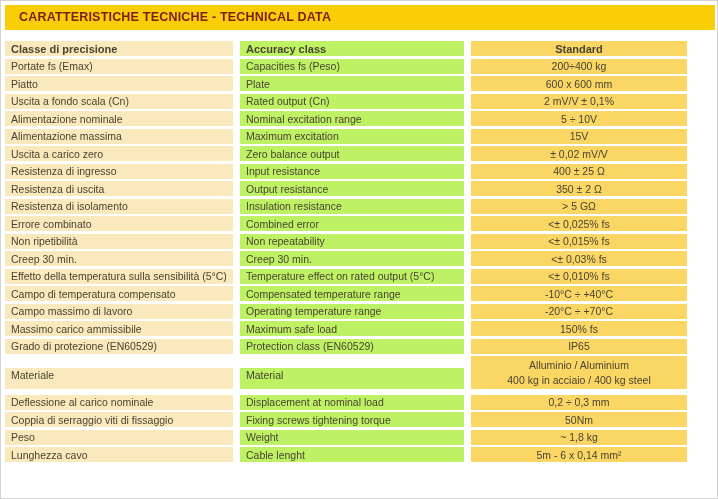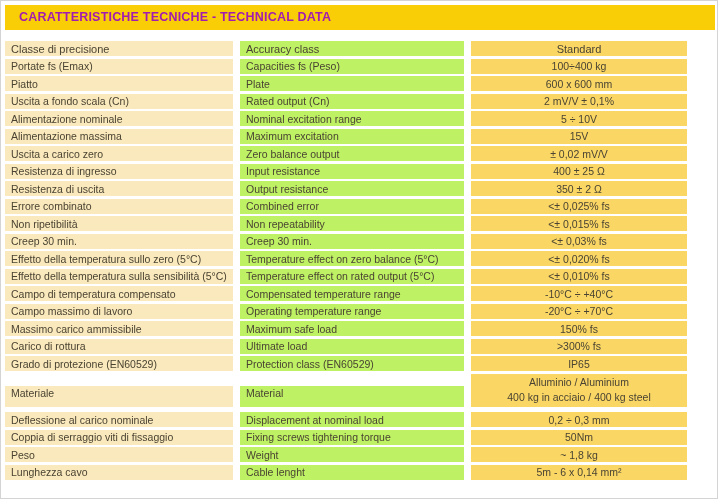--- a/index.html
+++ b/index.html
@@ -9,21 +9,21 @@
     box-sizing:border-box;
     background:#ffffff;
     border:1px solid #d4d4d4;
     font-family:"Liberation Sans", sans-serif;
     overflow:hidden;
   }
   .titlebar {
     position:absolute; left:4px; top:4px; width:710px; height:25px;
     box-sizing:border-box;
     background:#F9CE07;
-    color:#a21caf;
+    color:#7f1d1d;
     font-size:12.5px; font-weight:bold;
     line-height:25px;
     padding-left:14px;
     letter-spacing:0.2px;
     white-space:nowrap;
   }
   .table {
     position:absolute; left:4px; top:40px; width:710px;
     display:flex; flex-direction:column;
     row-gap:2.5px;
@@ -36,21 +36,21 @@
   .cell {
     box-sizing:border-box;
     display:flex; align-items:center;
     font-size:10.5px;
     color:#4A4333;
     overflow:hidden; white-space:nowrap;
   }
   .cell.it  { width:228px; background:#FAE9BC; padding:0 6px; }
   .cell.en  { width:224px; background:#bef264; padding:0 6px; }
   .cell.val { width:216px; background:#FAD765; justify-content:center; text-align:center; }
-  .row.hdr .cell { font-weight:normal; font-size:11px; }
+  .row.hdr .cell { font-weight:bold; font-size:11px; }
   .row.tall .cell.it, .row.tall .cell.en { align-items:flex-start; padding-top:1px;margin-top:12px; }
   .row.tall .cell.val {
     flex-direction:column; justify-content:center;
     line-height:15px;
   }
 </style>
 </head>
 <body>
 
 <div class="canvas">
@@ -61,21 +61,21 @@
 
     <div class="row hdr">
       <div class="cell it">Classe di precisione</div>
       <div class="cell en">Accuracy class</div>
       <div class="cell val">Standard</div>
     </div>
 
     <div class="row">
       <div class="cell it">Portate fs (Emax)</div>
       <div class="cell en">Capacities fs (Peso)</div>
-      <div class="cell val">100÷400 kg</div>
+      <div class="cell val">200÷400 kg</div>
     </div>
 
     <div class="row">
       <div class="cell it">Piatto</div>
       <div class="cell en">Plate</div>
       <div class="cell val">600 x 600 mm</div>
     </div>
 
     <div class="row">
       <div class="cell it">Uscita a fondo scala (Cn)</div>
@@ -106,44 +106,44 @@
       <div class="cell en">Input resistance</div>
       <div class="cell val">400 ± 25 Ω</div>
     </div>
 
     <div class="row">
       <div class="cell it">Resistenza di uscita</div>
       <div class="cell en">Output resistance</div>
       <div class="cell val">350 ± 2 Ω</div>
     </div>
 
+    <div class="row">
+      <div class="cell it">Resistenza di isolamento</div>
+      <div class="cell en">Insulation resistance</div>
+      <div class="cell val">&gt; 5 GΩ</div>
+    </div>
 
     <div class="row">
       <div class="cell it">Errore combinato</div>
       <div class="cell en">Combined error</div>
       <div class="cell val">&lt;± 0,025% fs</div>
     </div>
 
     <div class="row">
       <div class="cell it">Non ripetibilità</div>
       <div class="cell en">Non repeatability</div>
       <div class="cell val">&lt;± 0,015% fs</div>
     </div>
 
     <div class="row">
       <div class="cell it">Creep 30 min.</div>
       <div class="cell en">Creep 30 min.</div>
       <div class="cell val">&lt;± 0,03% fs</div>
     </div>
 
-    <div class="row">
-      <div class="cell it">Effetto della temperatura sullo zero (5°C)</div>
-      <div class="cell en">Temperature effect on zero balance (5°C)</div>
-      <div class="cell val">&lt;± 0,020% fs</div>
-    </div>
 
     <div class="row">
       <div class="cell it">Effetto della temperatura sulla sensibilità (5°C)</div>
       <div class="cell en">Temperature effect on rated output (5°C)</div>
       <div class="cell val">&lt;± 0,010% fs</div>
     </div>
 
     <div class="row">
       <div class="cell it">Campo di temperatura compensato</div>
       <div class="cell en">Compensated temperature range</div>
@@ -155,25 +155,20 @@
       <div class="cell en">Operating temperature range</div>
       <div class="cell val">-20°C ÷ +70°C</div>
     </div>
 
     <div class="row">
       <div class="cell it">Massimo carico ammissibile</div>
       <div class="cell en">Maximum safe load</div>
       <div class="cell val">150% fs</div>
     </div>
 
-    <div class="row">
-      <div class="cell it">Carico di rottura</div>
-      <div class="cell en">Ultimate load</div>
-      <div class="cell val">&gt;300% fs</div>
-    </div>
 
     <div class="row">
       <div class="cell it">Grado di protezione (EN60529)</div>
       <div class="cell en">Protection class (EN60529)</div>
       <div class="cell val">IP65</div>
     </div>
 
     <div class="row tall">
       <div class="cell it">Materiale</div>
       <div class="cell en">Material</div>

